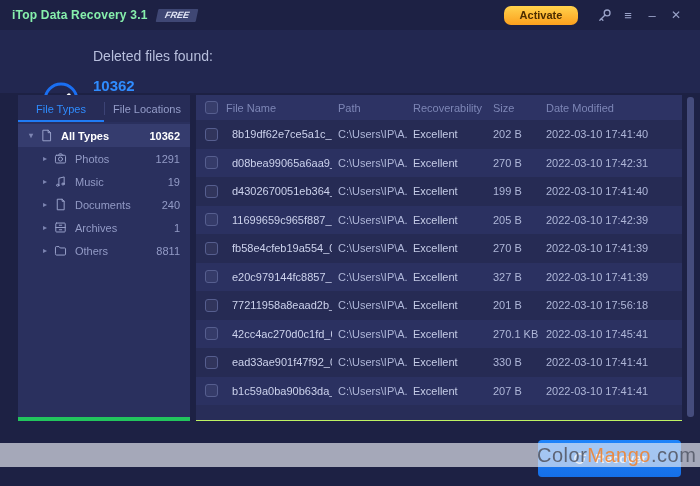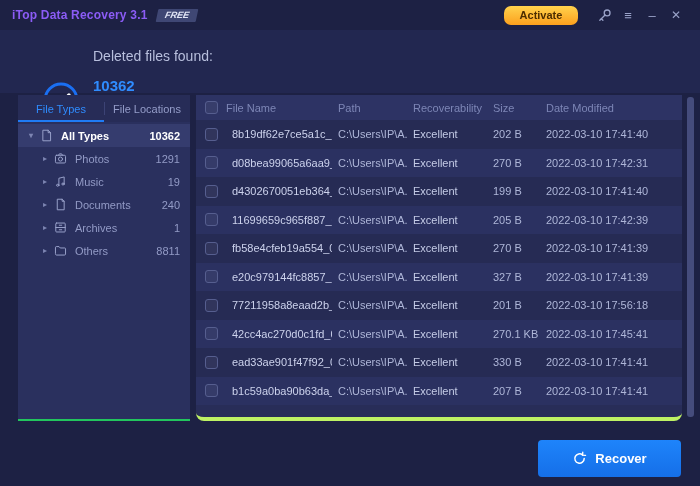--- a/index.html
+++ b/index.html
@@ -5,21 +5,21 @@
   * { margin:0; padding:0; box-sizing:border-box; }
   html,body { background:#0e1028; }
   .window {
     position:relative; width:700px; height:486px; overflow:hidden;
     background:#1d2144; font-family:"Liberation Sans", sans-serif;
     -webkit-font-smoothing:antialiased; color:#c7cdea;
   }
   
   .titlebar { position:absolute; left:0; top:0; width:700px; height:30px;
     display:flex; align-items:center; padding:0 12px; }
-  .app-title { font-size:12px; font-weight:700; color:#8b5cf6; letter-spacing:.2px; }
+  .app-title { font-size:12px; font-weight:700; color:#86efac; letter-spacing:.2px; }
   .free-badge { margin-left:9px; background:#3f4774; transform:skewX(-12deg);
     padding:1px 8px 2px; font-size:9px; font-style:italic; font-weight:700; color:#e2e6f6;
     border-radius:1px; }
   .tb-right { margin-left:auto; display:flex; align-items:center; gap:0; }
   .activate-btn { width:74px; height:19px; border:none; border-radius:7px; cursor:pointer;
     background:linear-gradient(180deg,#ffd24d 0%,#fca01d 100%);
     color:#4b2d00; font-size:11px; font-weight:700; font-family:"Liberation Sans",sans-serif;
     display:flex; align-items:center; justify-content:center; margin-right:14px; }
   .tb-icon { width:24px; height:22px; display:flex; align-items:center; justify-content:center;
     color:#9aa3c9; font-size:13px; cursor:pointer; }
@@ -35,21 +35,21 @@
   .result-files { color:#2f8cff; font-size:14px; }
   .result-size { color:#2f8cff; font-weight:700; font-size:14px; }
   .search-box { position:absolute; right:22px; top:29px; width:172px; height:25px;
     background:#1b2045; border:1px dashed #3d4578; border-radius:2px;
     display:flex; align-items:center; padding:0 8px; gap:6px; }
   .search-box input { background:transparent; border:none; outline:none; width:120px;
     font-size:12px; color:#aab1d4; font-family:"Liberation Sans",sans-serif; }
   .search-box input::placeholder { color:#6d76a6; }
   
   .sidebar { position:absolute; left:18px; top:95px; width:172px; height:326px;
-    background:#2a305e; border-bottom:2px solid #22c55e; }
+    background:#2a305e; border-bottom:4px solid #22c55e; }
   .tabs { display:flex; height:27px; background:#272c57; position:relative; }
   .tab { flex:1; display:flex; align-items:center; justify-content:center;
     font-size:11px; color:#959dc9; cursor:pointer; position:relative; }
   .tab.active { color:#2f8cff; }
   .tab.active::after { content:""; position:absolute; left:0; right:0; bottom:0; height:2px;
     background:#1f7bf5; }
   .tab + .tab::before { content:""; position:absolute; left:0; top:7px; bottom:7px;
     width:1px; background:#3c4375; }
   .tree { padding-top:2px; }
   .tree-item { height:23px; display:flex; align-items:center; font-size:11px;
@@ -57,21 +57,21 @@
   .tree-item.selected { background:#353c6e; color:#ffffff; font-weight:700; }
   .tree-item .arrow { width:10px; text-align:center; font-size:8px; color:#7d85b2;
     margin-left:8px; flex:0 0 auto; }
   .tree-item.child .arrow { margin-left:22px; }
   .tree-item .ticon { width:14px; height:14px; margin:0 7px 0 4px; flex:0 0 auto;
     display:flex; align-items:center; }
   .tree-item .tlabel { flex:1 1 auto; overflow:hidden; white-space:nowrap; }
   .tree-item .tcount { flex:0 0 auto; font-size:11px; }
   
   .tablep { position:absolute; left:196px; top:95px; width:486px; height:326px;
-    background:#282d58; border-bottom:4px solid #bef264;border-radius:8px; }
+    background:#282d58; border-bottom:1px solid #bef264; }
   .grid-row { display:grid; grid-template-columns:30px 106px 75px 80px 53px 110px 1fr;
     align-items:center; }
   .thead { height:25px; background:#2d3364; font-size:11px; color:#7d86b6; }
   .thead .hcell { position:relative; padding-left:6px; white-space:nowrap; overflow:hidden; }
   .thead .hcell::before { content:""; position:absolute; left:0; top:6px; bottom:6px;
     width:1px; background:#3b4272; }
   .ccheck { display:flex; justify-content:center; }
   .checkbox { width:13px; height:13px; border:1px solid #565e8f; border-radius:3px;
     background:rgba(255,255,255,0.05); cursor:pointer; }
   .trow { height:28.5px; font-size:11px; color:#aeb6d8; cursor:default; }
@@ -344,14 +344,21 @@
   <button class="recover-btn">
     <span>
       <svg width="15" height="15" viewBox="0 0 16 16" fill="none" stroke="#ffffff" stroke-width="1.6" stroke-linecap="round">
         <path d="M13 8 a5 5 0 1 1 -1.7 -3.75"></path>
           <path d="M11.5 1.2 l-0.2 3.2 3.2 0.2" stroke-width="1.4"></path>
       </svg>
     </span>
     <span>Recover</span>
   </button>
 
+  <div class="watermark">
+    <span class="wm-text">
+      <span class="wm-gray">Color</span>
+        <span class="wm-orange">Mango</span>
+        <span class="wm-gray">.com</span>
+    </span>
+  </div>
 
 </div>
 
 </body></html>

